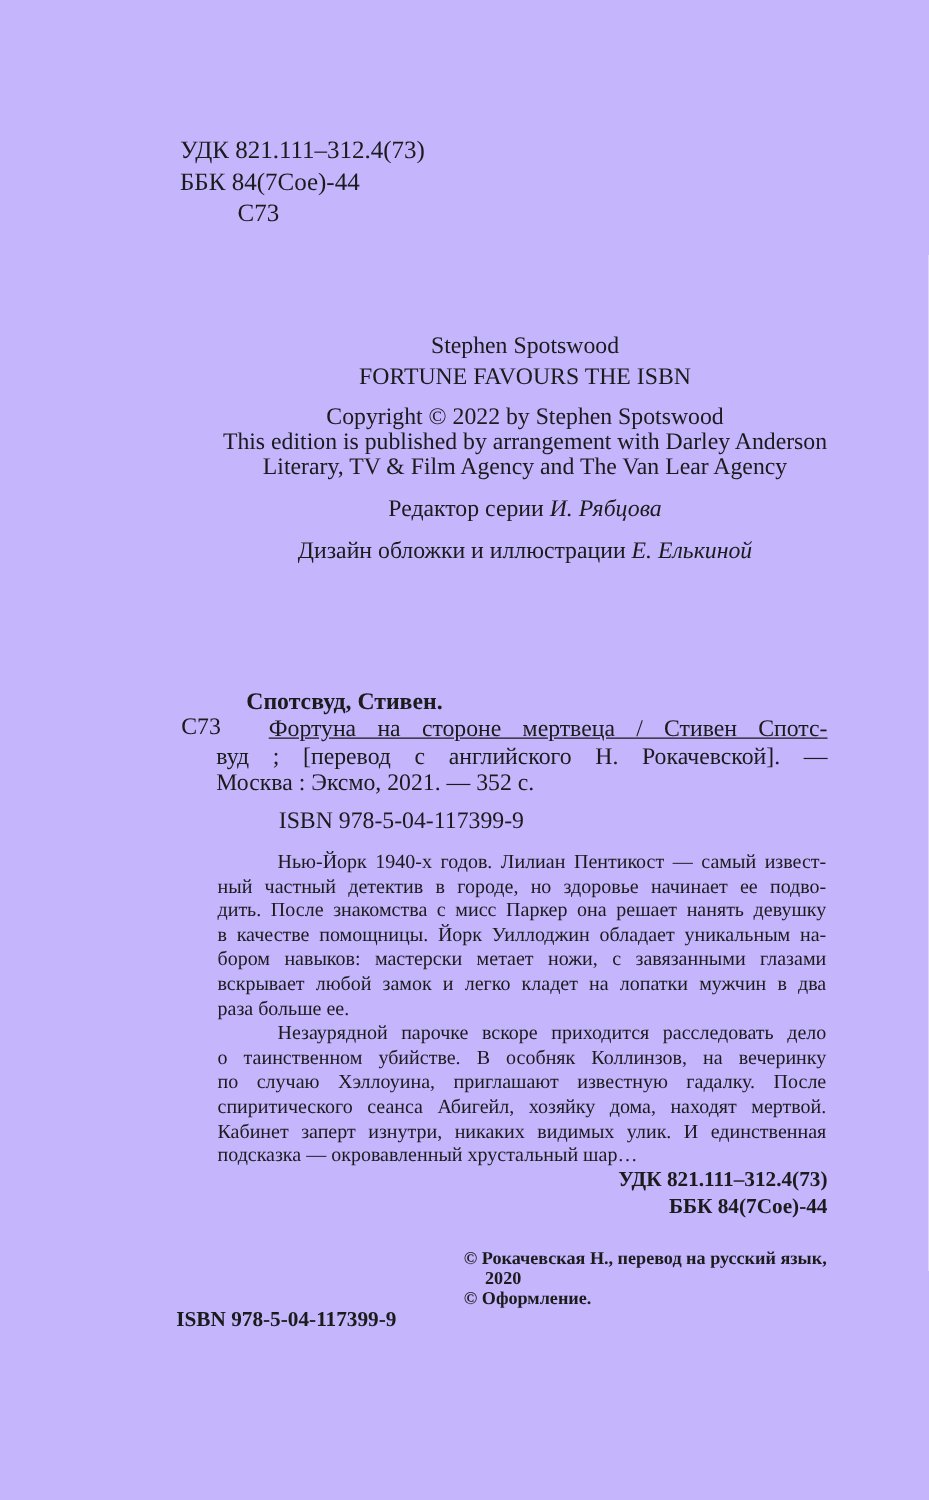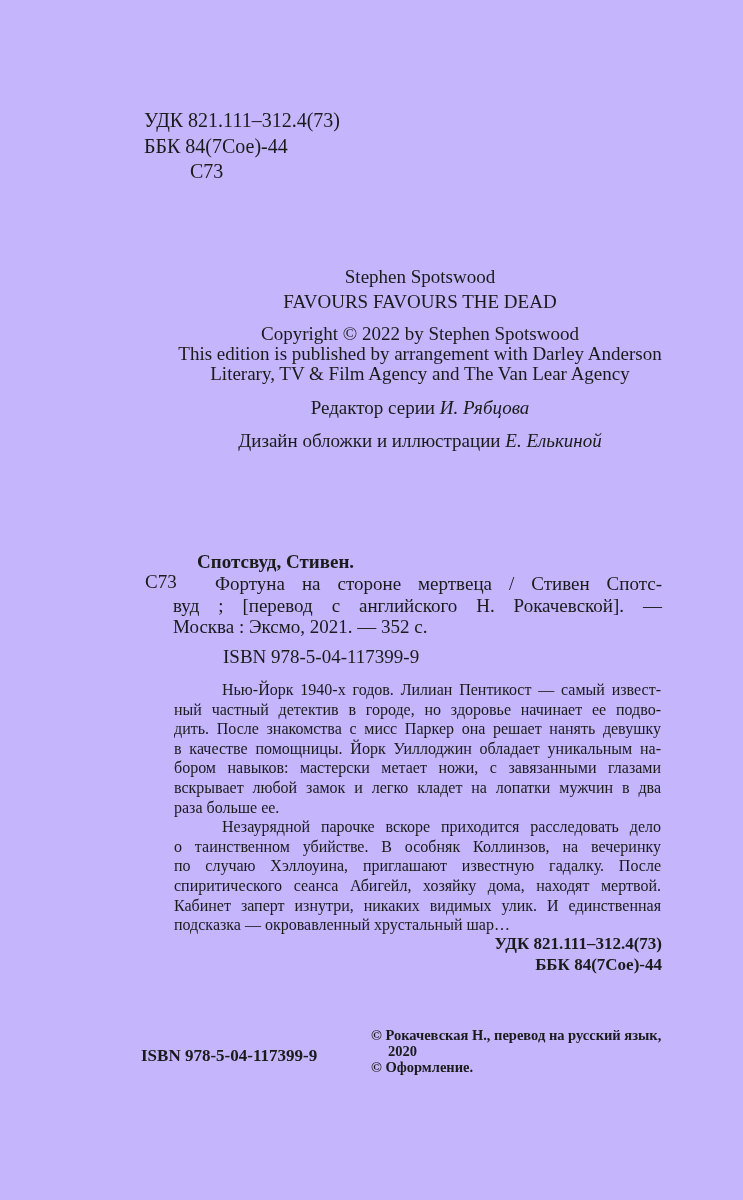--- a/index.html
+++ b/index.html
@@ -42,21 +42,21 @@
   
   .biblio {
     position: absolute;
     left: 173px;
     top: 551px;
     width: 489px;
     font-size: 19px;
     line-height: 21.8px;
   }
   .biblio .b-author { font-weight: bold; padding-left: 24px; }
-  .biblio .b-first { padding-left: 42px; }
+  .biblio .b-first { padding-left: 42px; text-decoration: underline; }
   .j { text-align: justify; text-align-last: justify; }
   .margin-code {
     position: absolute;
     left: 145px;
     top: 571px;
     font-size: 19px;
     line-height: 21.8px;
   }
   .isbn-mid {
     position: absolute;
@@ -92,21 +92,20 @@
 
   
   .copyright-block {
     position: absolute;
     left: 371px;
     top: 999px;
     width: 330px;
     font-weight: bold;
     font-size: 14.5px;
     line-height: 16.2px;
-    margin-top: 28px;
   }
   .copyright-block .hang { padding-left: 17px; }
 
   
   .isbn-bottom {
     position: absolute;
     left: 141px;
     top: 1046px;
     font-weight: bold;
     font-size: 17px;
@@ -120,21 +119,21 @@
 <div class="page">
 
   <div class="codes-top">
     <div>УДК 821.111–312.4(73)</div>
     <div>ББК 84(7Сое)-44</div>
     <div class="author-sign">С73</div>
   </div>
 
   <div class="title-block">
     <div class="tl" style="top:266px">Stephen Spotswood</div>
-    <div class="tl" style="top:291px">FAVOURS FAVOURS THE DEAD</div>
+    <div class="tl" style="top:291px">FORTUNE FAVOURS THE ISBN</div>
     <div class="tl" style="top:323px">Copyright © 2022 by Stephen Spotswood</div>
     <div class="tl" style="top:343px">This edition is published by arrangement with Darley Anderson</div>
     <div class="tl" style="top:363px">Literary, TV &amp; Film Agency and The Van Lear Agency</div>
     <div class="tl" style="top:397px"><span>Редактор серии </span><span class="it">И. Рябцова</span></div>
     <div class="tl" style="top:430px"><span>Дизайн обложки и иллюстрации </span><span class="it">Е. Елькиной</span></div>
   </div>
 
   <div class="margin-code">С73</div>
   <div class="biblio">
     <div class="b-author">Спотсвуд, Стивен.</div>

